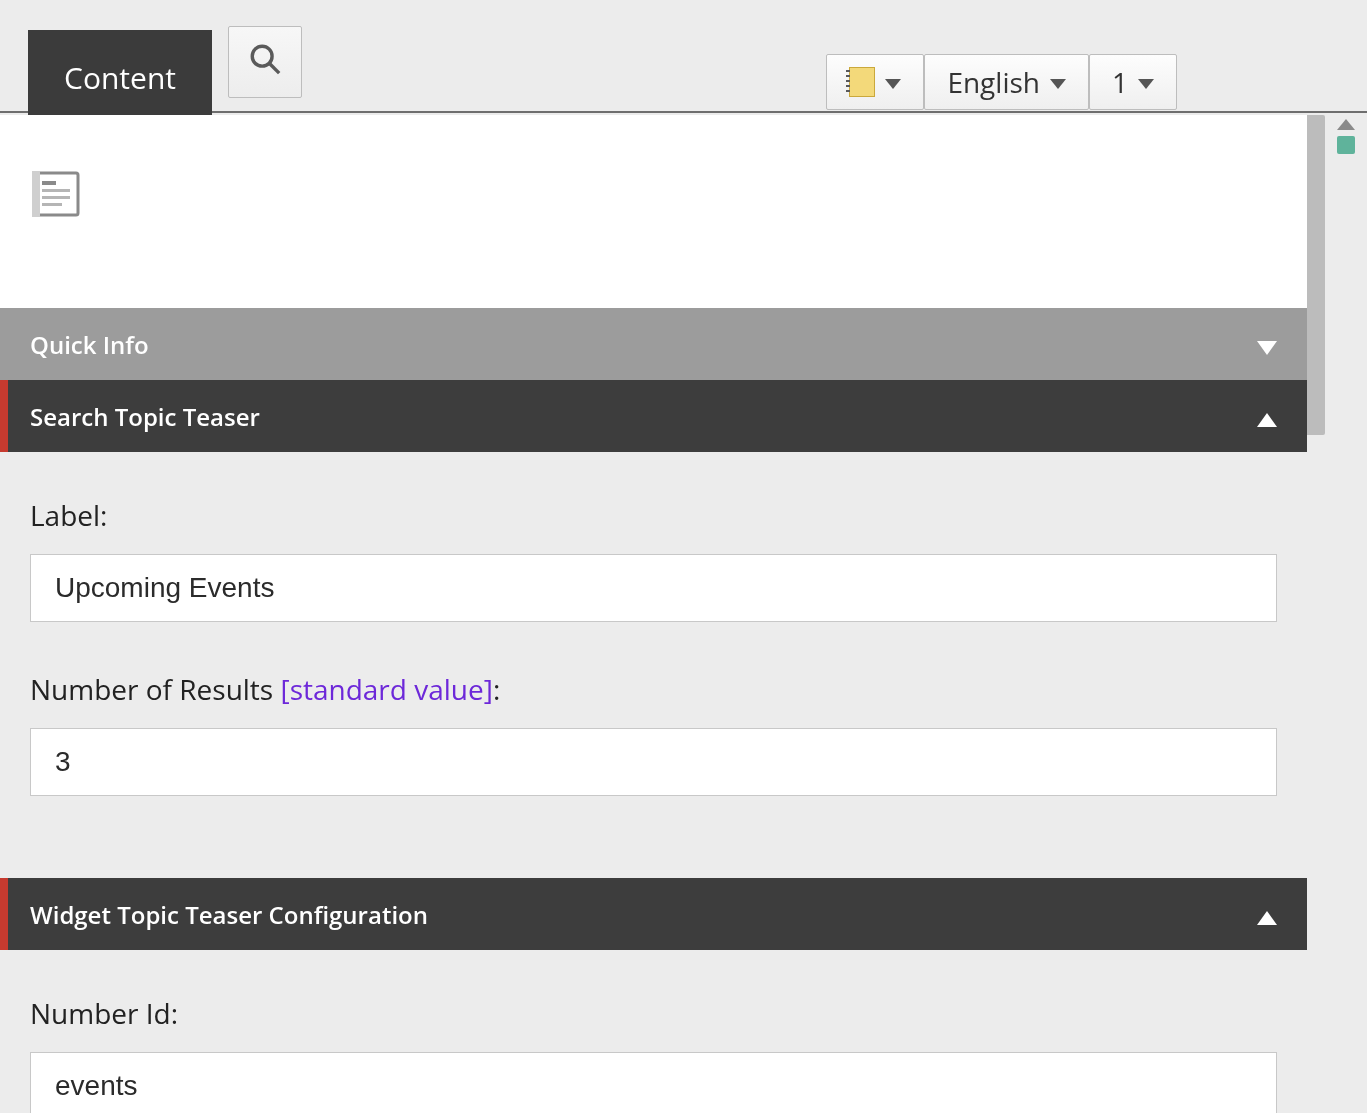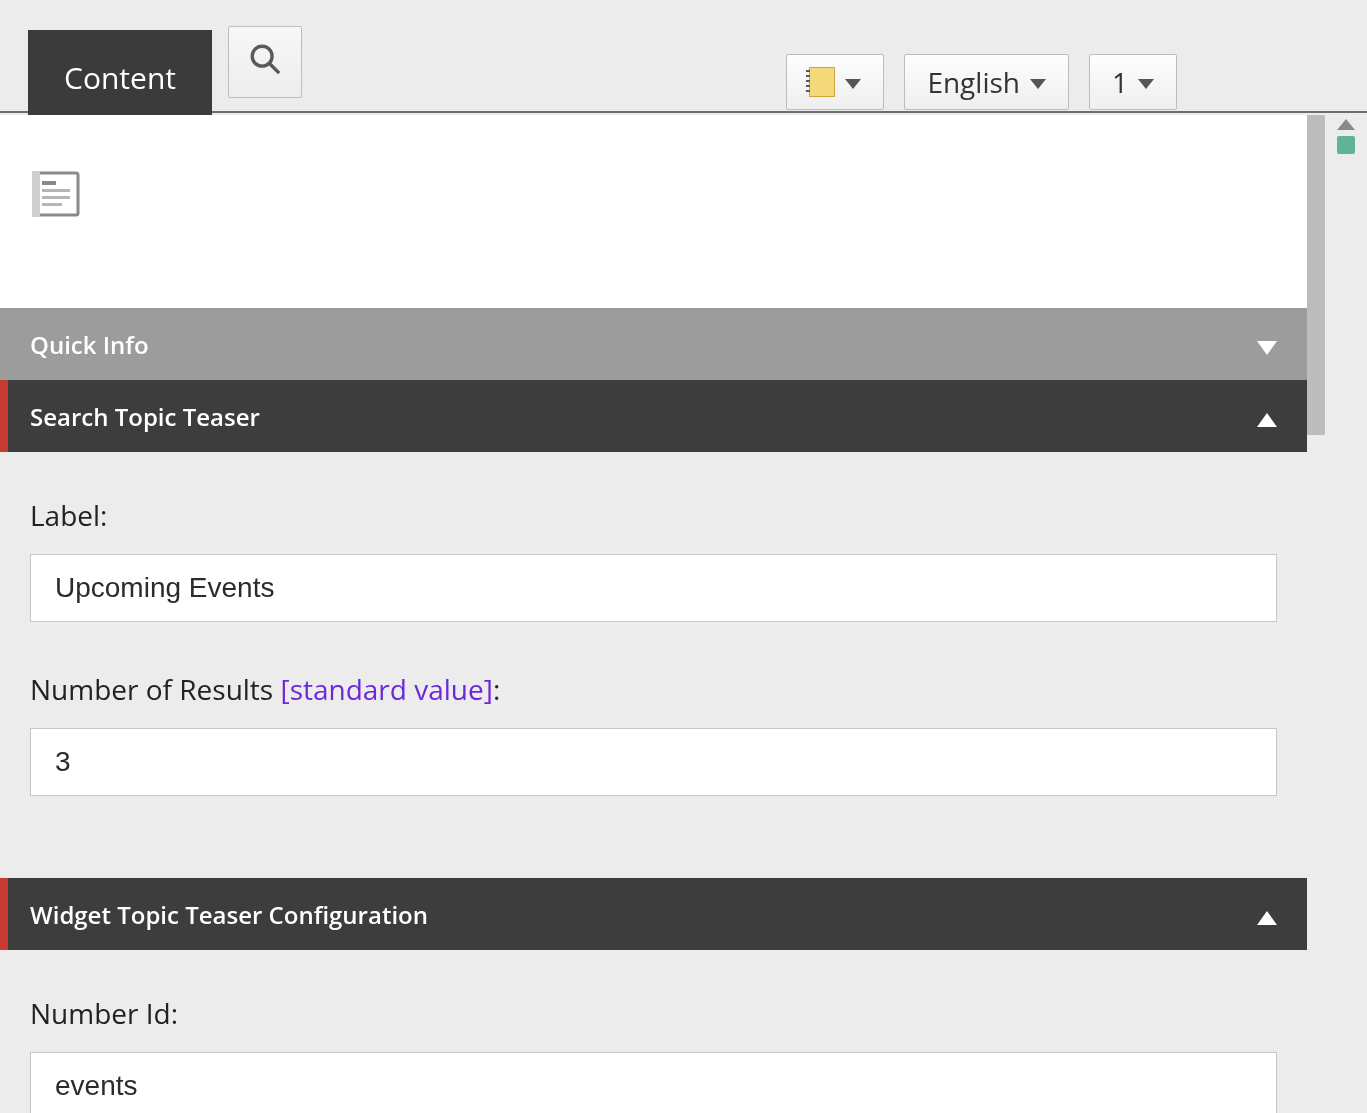--- a/index.html
+++ b/index.html
@@ -43,21 +43,21 @@
     margin-left: 16px;
     display: flex;
     align-items: center;
     justify-content: center;
     border: 1.5px solid #bdbdbd;
     background: linear-gradient(#f7f7f7, #ededed);
     border-radius: 2px;
   }
   .search-btn svg { width: 34px; height: 34px; }
   .topbar-spacer { flex: 1; }
-  .toolbar-right { display: flex; gap: 20px; align-items: flex-end; padding-right: 162px; margin-top: 40px; }
+  .toolbar-right { display: flex; align-items: flex-end; padding-right: 162px; margin-top: 40px; }
   .dd {
     height: 56px;
     border: 1.5px solid #bdbdbd;
     background: linear-gradient(#fdfdfd, #efefef);
     border-radius: 2px;
     display: flex;
     align-items: center;
     padding: 0 22px;
     font-size: 28px;
     color: #333;

